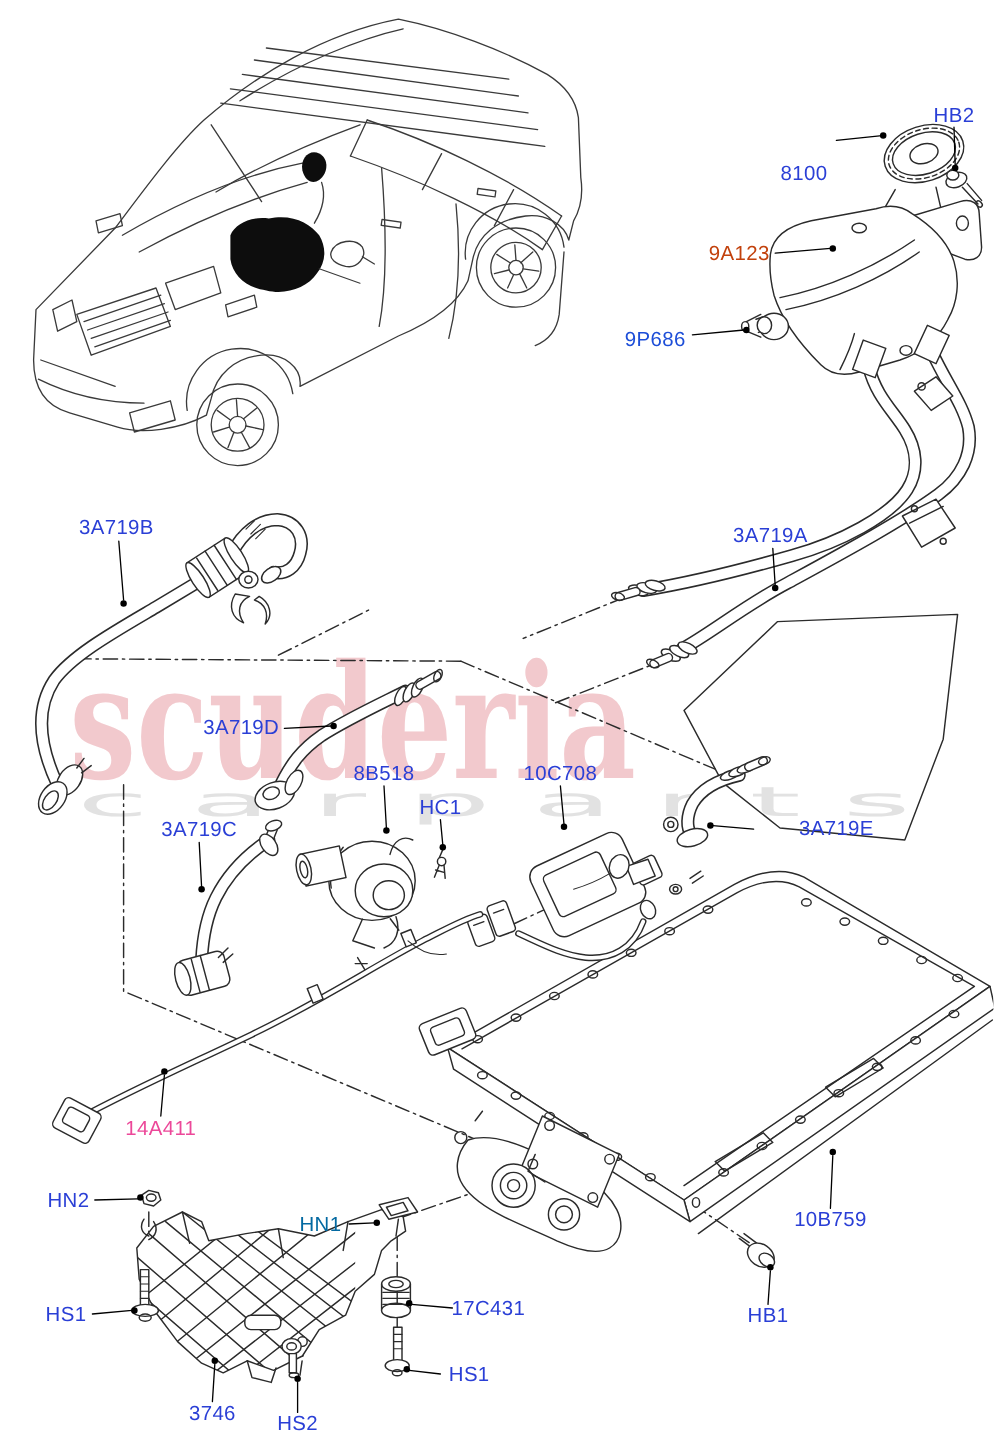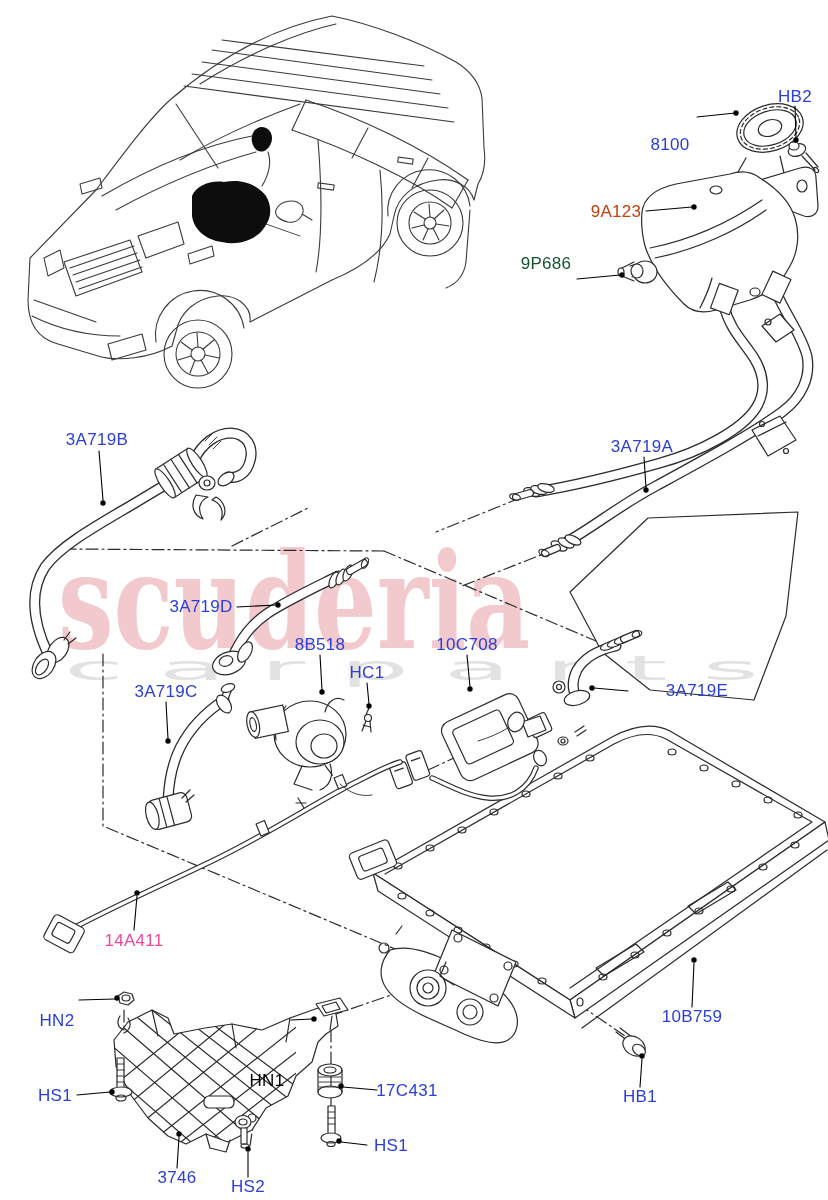--- a/index.html
+++ b/index.html
@@ -476,34 +476,34 @@
         <circle class="dot" cx="179" cy="1134" r="2.7"></circle>
     <path class="ldr" d="M248,1177 L248,1152"></path>
         <circle class="dot" cx="248" cy="1149" r="2.7"></circle>
   </g>
 </svg>
 
 <div id="labels">
       <div class="part-label" style="left: 795px; top: 97px; color: rgb(42, 63, 214);">HB2</div>
       <div class="part-label" style="left: 670px; top: 117px; color: rgb(42, 63, 214); margin-top: 28px;">8100</div>
       <div class="part-label" style="left: 616px; top: 212px; color: #c2410c;">9A123</div>
-      <div class="part-label" style="left: 546px; top: 264px; color: #14532d;">9P686</div>
+      <div class="part-label" style="left: 546px; top: 283px; color: #1d4ed8;">9P686</div>
       <div class="part-label" style="left: 97px; top: 440px; color: rgb(42, 63, 214);">3A719B</div>
       <div class="part-label" style="left: 642px; top: 447px; color: rgb(42, 63, 214);">3A719A</div>
       <div class="part-label" style="left: 201px; top: 607px; color: rgb(42, 63, 214);">3A719D</div>
       <div class="part-label" style="left: 320px; top: 645px; color: rgb(42, 63, 214);">8B518</div>
       <div class="part-label" style="left: 467px; top: 645px; color: rgb(42, 63, 214);">10C708</div>
       <div class="part-label" style="left: 367px; top: 673px; color: rgb(42, 63, 214);">HC1</div>
       <div class="part-label" style="left: 166px; top: 692px; color: rgb(42, 63, 214);">3A719C</div>
       <div class="part-label" style="left: 657px; top: 691px; color: rgb(42, 63, 214); margin-left: 40px;">3A719E</div>
       <div class="part-label" style="left: 134px; top: 941px; color: #ec4899;">14A411</div>
       <div class="part-label" style="left: 692px; top: 1017px; color: rgb(42, 63, 214);">10B759</div>
       <div class="part-label" style="left: 640px; top: 1097px; color: rgb(42, 63, 214);">HB1</div>
-      <div class="part-label" style="left: 57px; top: 1001px; color: rgb(42, 63, 214); margin-top: 20px;">HN2</div>
-      <div class="part-label" style="left: 267px; top: 1081px; color: #000000;">HN1</div>
+      <div class="part-label" style="left: 57px; top: 1001px; color: rgb(42, 63, 214);">HN2</div>
+      <div class="part-label" style="left: 267px; top: 1021px; color: #0369a1;">HN1</div>
       <div class="part-label" style="left: 55px; top: 1096px; color: rgb(42, 63, 214);">HS1</div>
       <div class="part-label" style="left: 407px; top: 1091px; color: rgb(42, 63, 214);">17C431</div>
       <div class="part-label" style="left: 391px; top: 1146px; color: rgb(42, 63, 214);">HS1</div>
       <div class="part-label" style="left: 177px; top: 1178px; color: rgb(42, 63, 214);">3746</div>
       <div class="part-label" style="left: 248px; top: 1187px; color: rgb(42, 63, 214);">HS2</div>
     </div>
 
 </div>
 
 </body></html>

